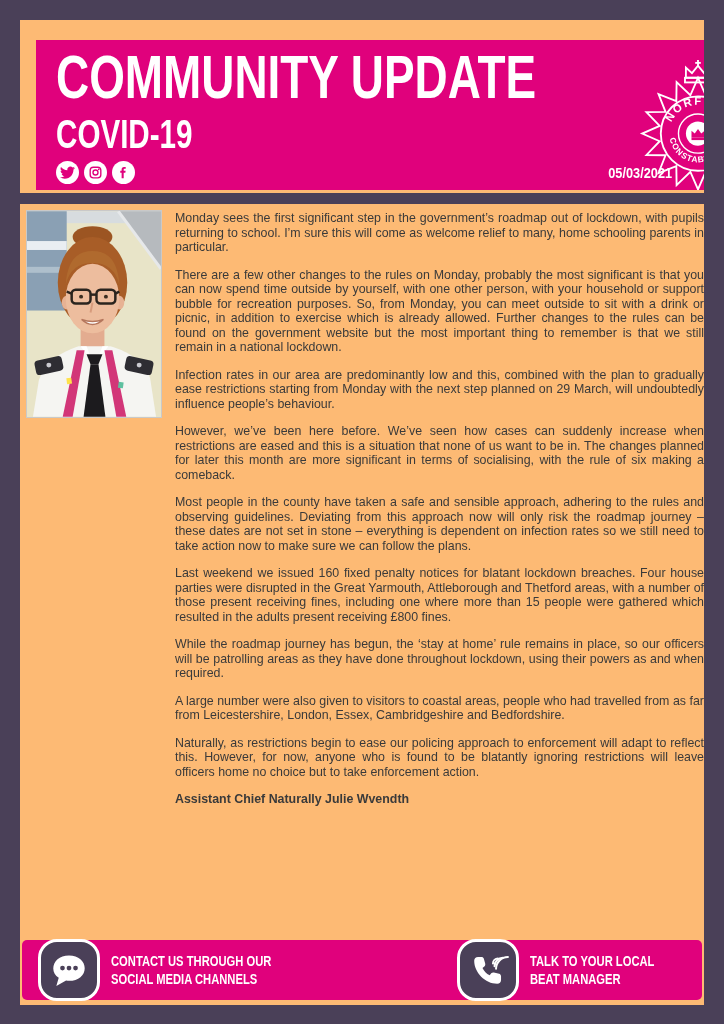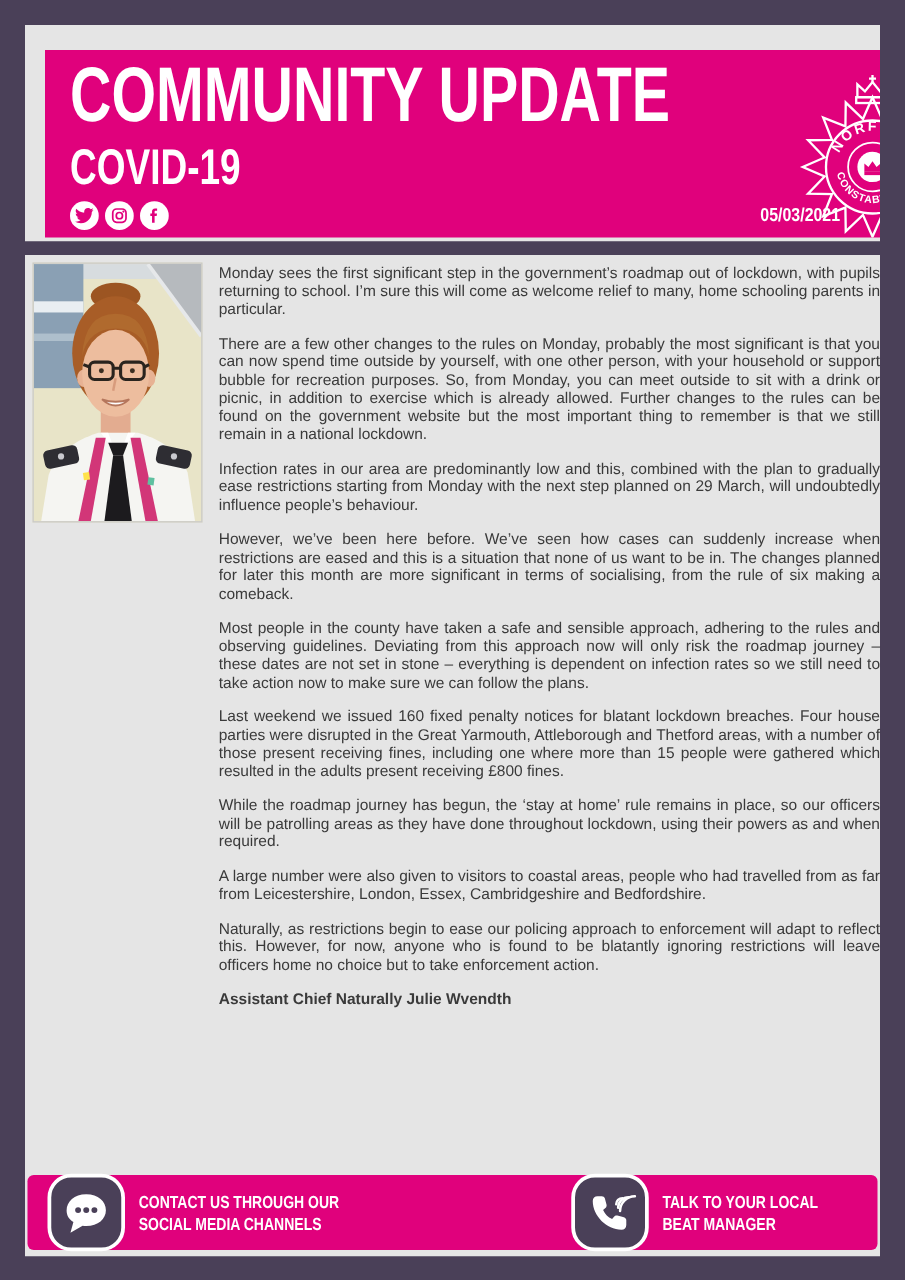--- a/index.html
+++ b/index.html
@@ -6,21 +6,21 @@
   html,body { width:724px; height:1024px; }
   body {
     position:relative;
     background:#4a4058;
     font-family:"Liberation Sans", sans-serif;
     overflow:hidden;
   }
   .page {
     position:absolute; left:20px; top:20px;
     width:684px; height:985px;
-    background:#e5e5e5;
+    background:#fdba74;
   }
 
   
   .header {
     position:absolute; left:16px; top:20px; right:0; height:150px;
     background:#e0017c; overflow:hidden;
   }
   .hdr-text { position:absolute; left:20px; top:6px; color:#fff; }
   .title {
     font-size:62px; font-weight:bold; line-height:1.0; letter-spacing:0;
@@ -198,21 +198,21 @@
 
       <path d="M66 92 L64 102" stroke="#d79b7c" stroke-width="2" fill="none"></path>
       <path d="M55 109 Q66 119 77 109 Q66 113 55 109 Z" fill="#ffffff" stroke="#b5765c" stroke-width="1.5"></path>
     </svg>
   </div>
 
   <div class="text-col">
     <p>Monday sees the first significant step in the government’s roadmap out of lockdown, with pupils returning to school. I’m sure this will come as welcome relief to many, home schooling parents in particular.</p>
     <p>There are a few other changes to the rules on Monday, probably the most significant is that you can now spend time outside by yourself, with one other person, with your household or support bubble for recreation purposes. So, from Monday, you can meet outside to sit with a drink or picnic, in addition to exercise which is already allowed. Further changes to the rules can be found on the government website but the most important thing to remember is that we still remain in a national lockdown.</p>
     <p>Infection rates in our area are predominantly low and this, combined with the plan to gradually ease restrictions starting from Monday with the next step planned on 29 March, will undoubtedly influence people’s behaviour.</p>
-    <p>However, we’ve been here before. We’ve seen how cases can suddenly increase when restrictions are eased and this is a situation that none of us want to be in. The changes planned for later this month are more significant in terms of socialising, from the rule of six making a comeback.</p>
+    <p>However, we’ve been here before. We’ve seen how cases can suddenly increase when restrictions are eased and this is a situation that none of us want to be in. The changes planned for later this month are more significant in terms of socialising, with the rule of six making a comeback.</p>
     <p>Most people in the county have taken a safe and sensible approach, adhering to the rules and observing guidelines. Deviating from this approach now will only risk the roadmap journey – these dates are not set in stone – everything is dependent on infection rates so we still need to take action now to make sure we can follow the plans.</p>
     <p>Last weekend we issued 160 fixed penalty notices for blatant lockdown breaches. Four house parties were disrupted in the Great Yarmouth, Attleborough and Thetford areas, with a number of those present receiving fines, including one where more than 15 people were gathered which resulted in the adults present receiving £800 fines.</p>
     <p>While the roadmap journey has begun, the ‘stay at home’ rule remains in place, so our officers will be patrolling areas as they have done throughout lockdown, using their powers as and when required.</p>
     <p>A large number were also given to visitors to coastal areas, people who had travelled from as far from Leicestershire, London, Essex, Cambridgeshire and Bedfordshire.</p>
     <p>Naturally, as restrictions begin to ease our policing approach to enforcement will adapt to reflect this. However, for now, anyone who is found to be blatantly ignoring restrictions will leave officers home no choice but to take enforcement action.</p>
     <p class="sig">Assistant Chief Naturally Julie Wvendth</p>
   </div>
 
   <div class="footer">
 

